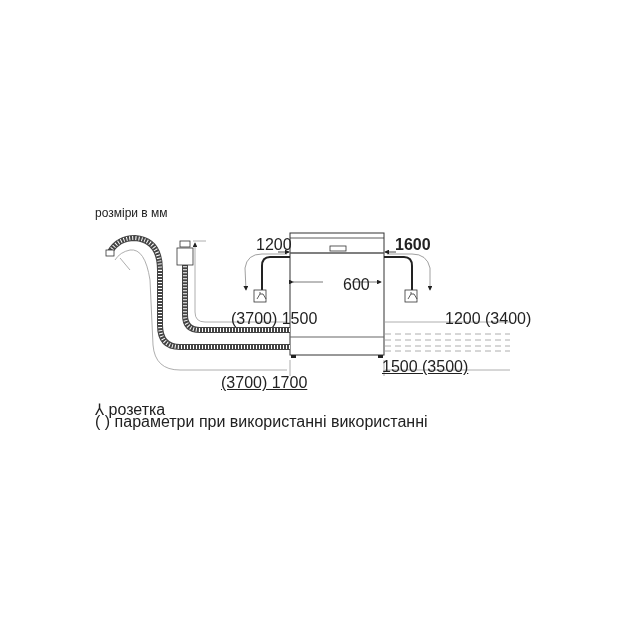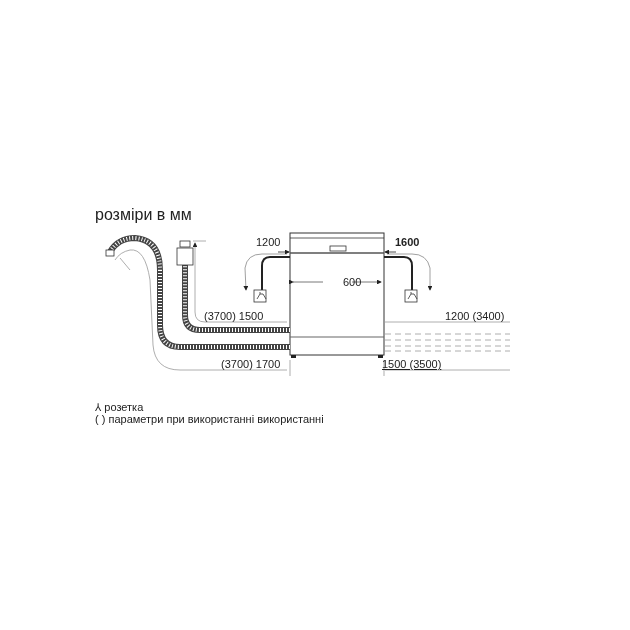--- a/index.html
+++ b/index.html
@@ -1,17 +1,17 @@
 <!DOCTYPE html>
 <html><head>
 <meta charset="utf-8">
 <style>
   html, body { margin:0; padding:0; background:#ffffff; }
   body { width:630px; height:630px; position:relative; overflow:hidden; font-family:"Liberation Sans", sans-serif; }
-  .txt { position:absolute; font-size:11px; color:#222; white-space:nowrap; line-height:1; }
+  .txt { position:absolute; font-size:16px; color:#222; white-space:nowrap; line-height:1; }
   svg { position:absolute; left:0; top:0; }
 </style>
 </head>
 <body>
 
 <svg width="630" height="630" viewBox="0 0 630 630">
   <defs>
     <pattern id="corr" width="3" height="6" patternUnits="userSpaceOnUse">
       <rect width="3" height="6" fill="#fff"></rect>
       <line x1="1.5" y1="0" x2="1.5" y2="6" stroke="#444" stroke-width="0.8"></line>
@@ -79,26 +79,26 @@
     <line x1="385" y1="346" x2="510" y2="346" stroke-dasharray="6,4"></line>
     <line x1="385" y1="351" x2="510" y2="351" stroke-dasharray="6,4"></line>
     <line x1="385" y1="370" x2="510" y2="370"></line>
   </g>
   <g stroke="#777" stroke-width="0.6">
     <line x1="290" y1="360" x2="290" y2="376"></line>
     <line x1="384" y1="360" x2="384" y2="376"></line>
   </g>
 </svg>
 
-<div class="txt" style="left:95px;top:207px;font-size:16px;">розміри в мм</div>
+<div class="txt" style="left:95px;top:207px;font-size:12px;">розміри в мм</div>
 <div class="txt" style="left:343px;top:277px;">600</div>
 <div class="txt" style="left:256px;top:237px;">1200</div>
 <div class="txt" style="left:395px;top:237px;font-weight:bold;">1600</div>
-<div class="txt" style="left:204px;top:311px;">(3700) 1500</div>
-<div class="txt" style="left:221px;top:359px;">(3700) 1700</div>
+<div class="txt" style="left:231px;top:311px;">(3700) 1500</div>
+<div class="txt" style="left:221px;top:375px;text-decoration:underline;">(3700) 1700</div>
 <div class="txt" style="left:397px;top:311px;margin-left:48px;">1200 (3400)</div>
 <div class="txt" style="left:382px;top:359px;text-decoration:underline;">1500 (3500)</div>
 
 <div class="txt" style="left:95px;top:402px;">
   <span>⅄</span>
   <span>розетка</span>
 </div>
 <div class="txt" style="left:95px;top:414px;">
   <span>( )</span>
   <span>параметри при використанні використанні</span>

